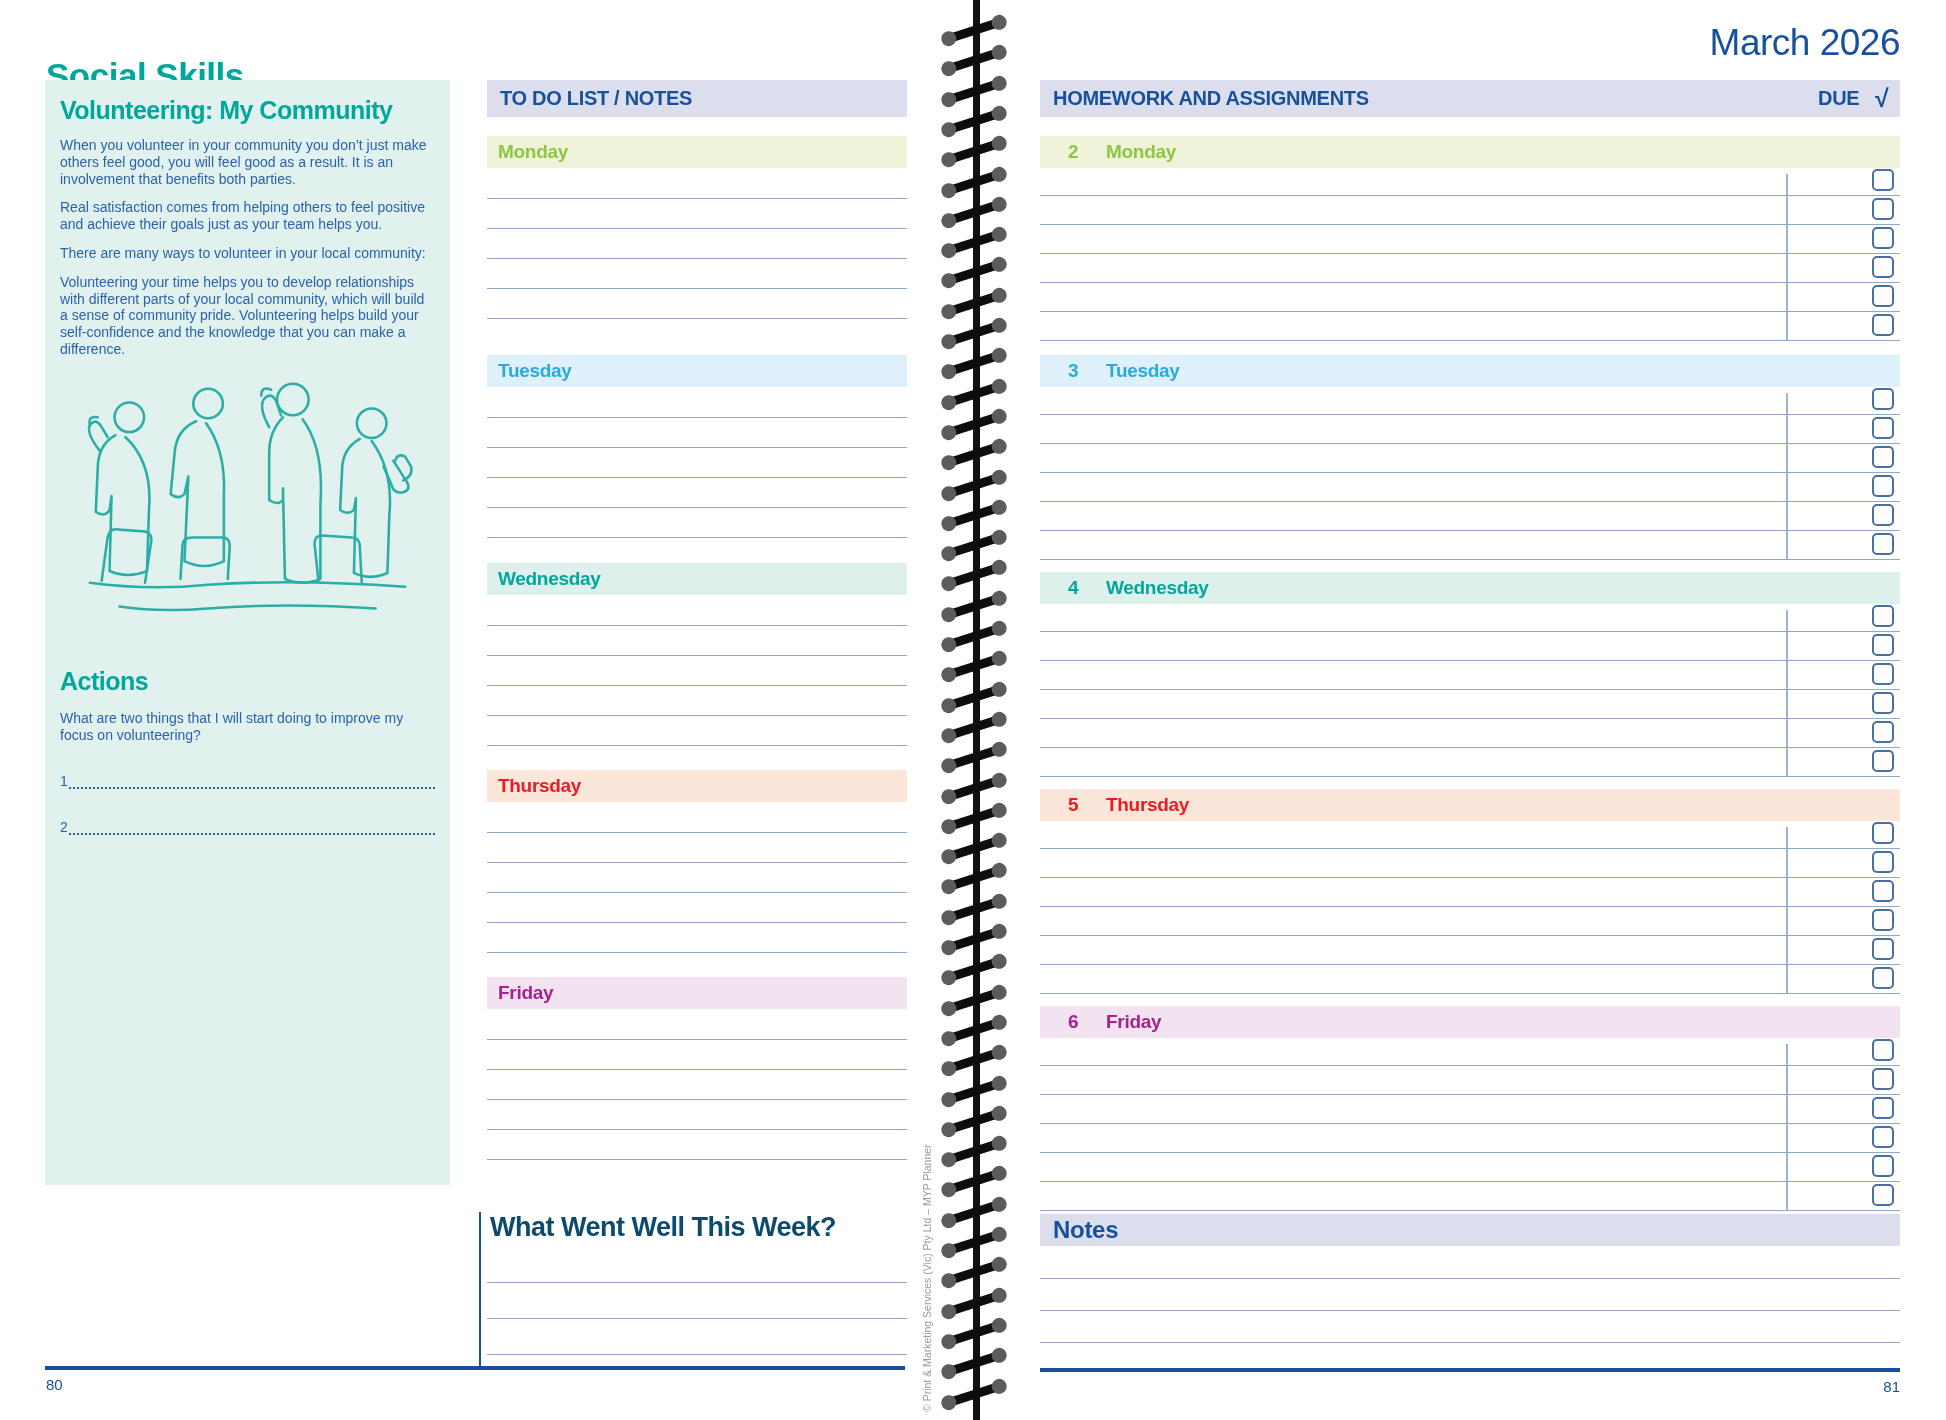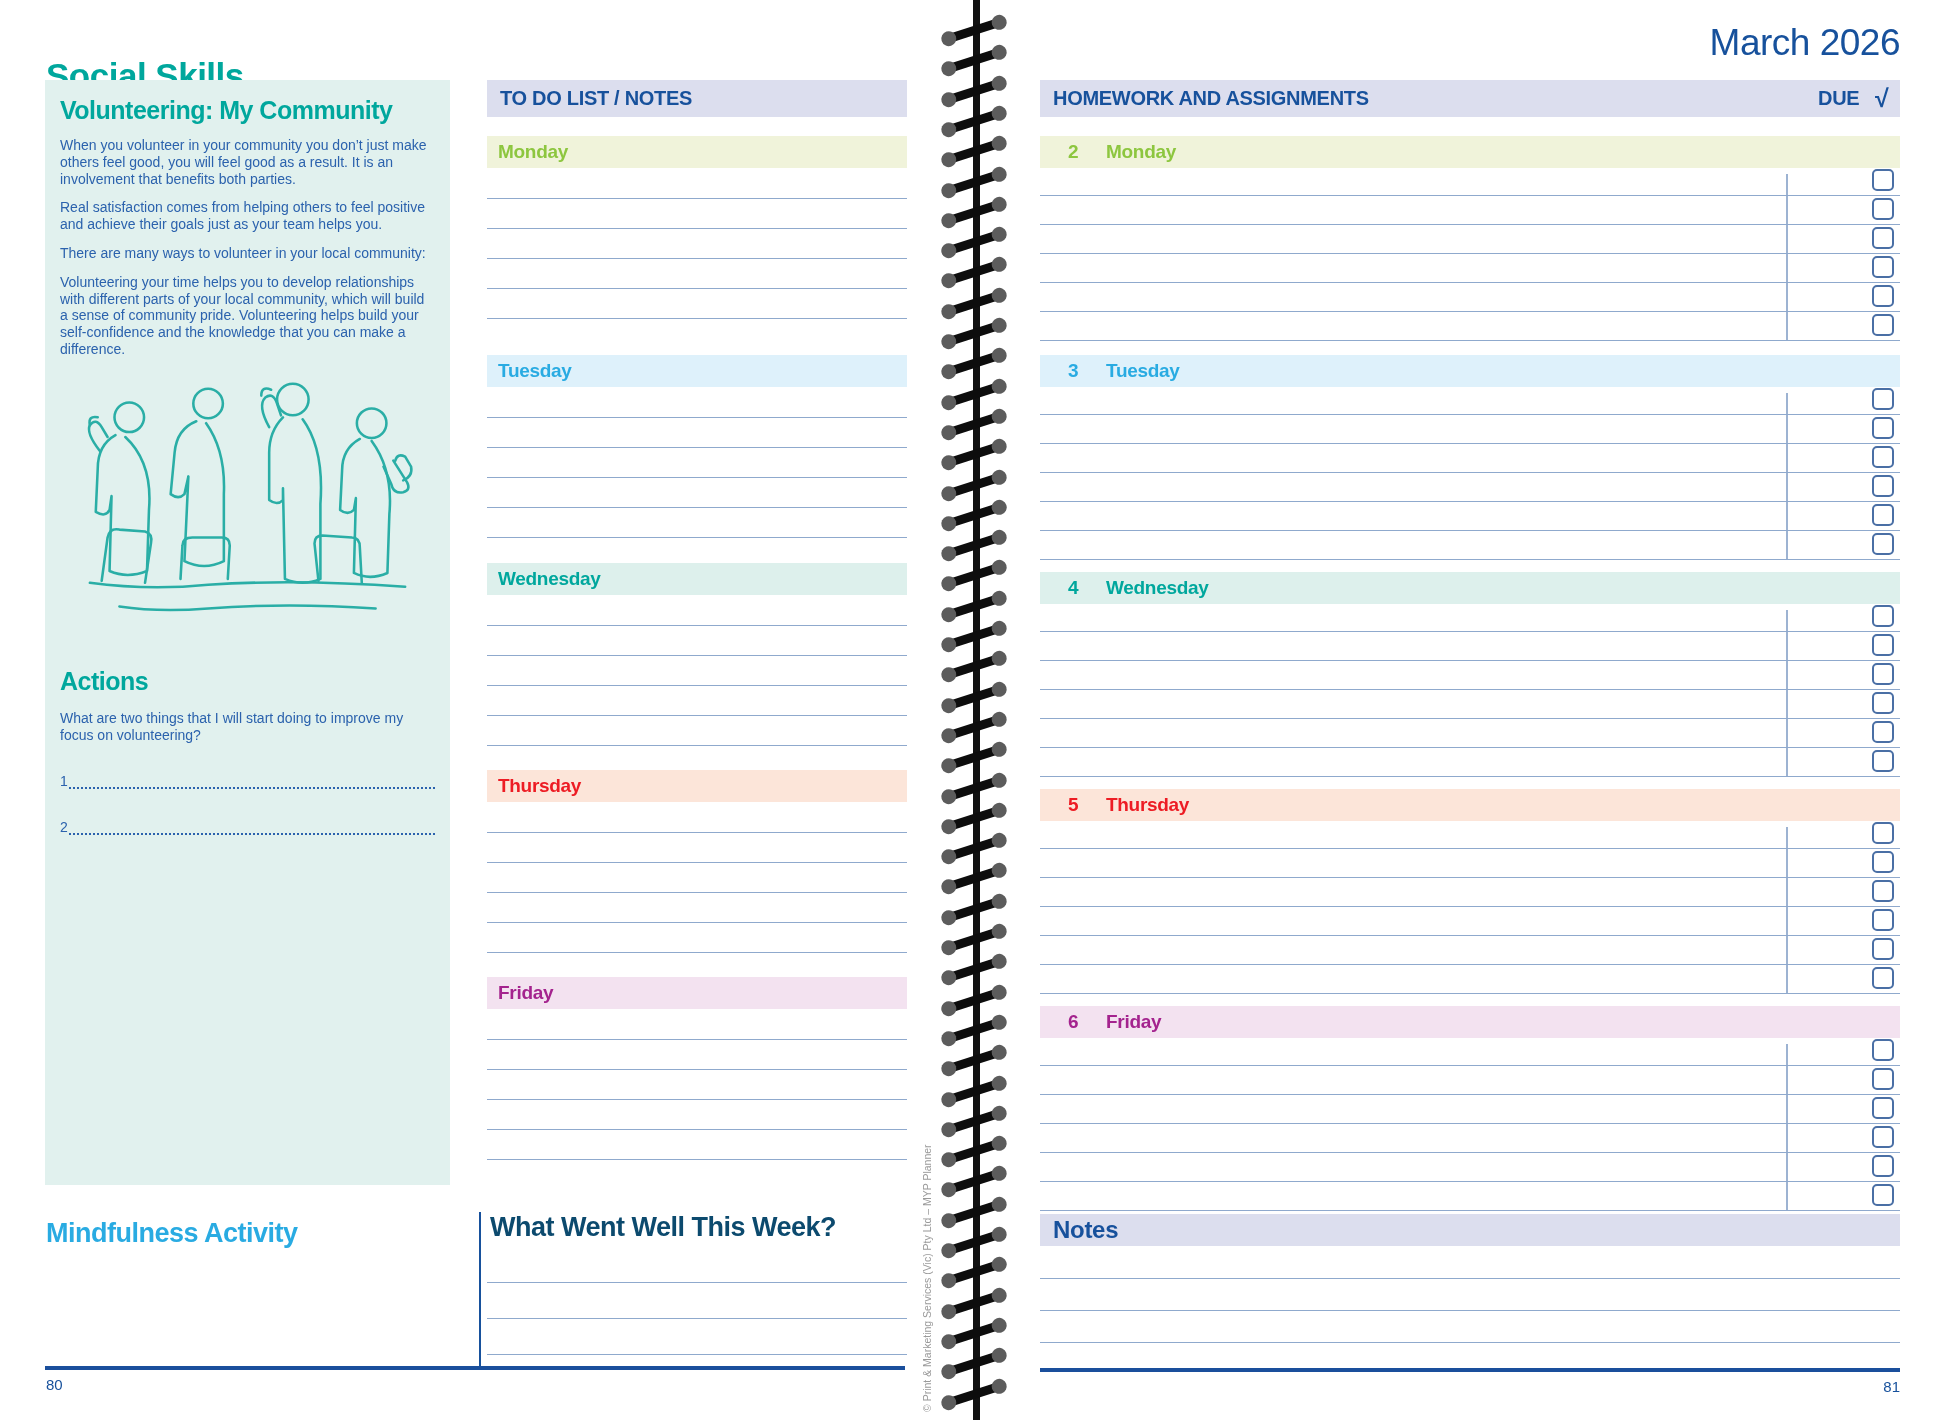--- a/index.html
+++ b/index.html
@@ -118,21 +118,20 @@
         <div class="dots"></div>
       </div>
       <div class="action-row">
         <span>2</span>
         <div class="dots"></div>
       </div>
     </div>
 </div>
 
 <div class="abs mindfulness">
-  <div class="section-heading">Mindfulness Activity</div>
 </div>
 
 <div class="abs col-header" style="left:487px;top:80px;width:420px;">TO DO LIST / NOTES</div>
 <div id="todo-sections">
     <div class="abs band" style="left: 487px; top: 136px; width: 420px; background: rgb(240, 243, 218); color: rgb(141, 198, 63);">
       <span style="padding-left: 11px;">Monday</span>
     </div>
     <div class="rline" style="left: 487px; top: 198px; width: 420px;"></div>
     <div class="rline" style="left: 487px; top: 228px; width: 420px;"></div>
     <div class="rline" style="left: 487px; top: 258px; width: 420px;"></div>

